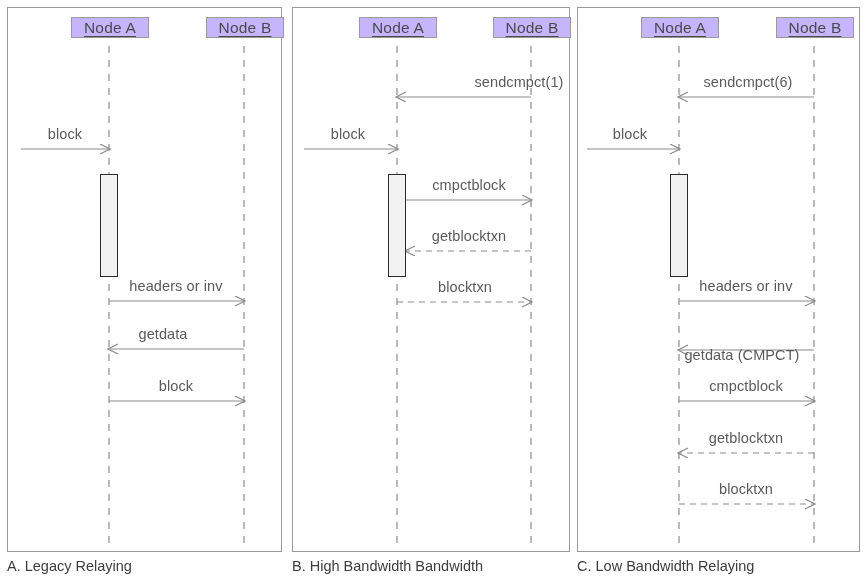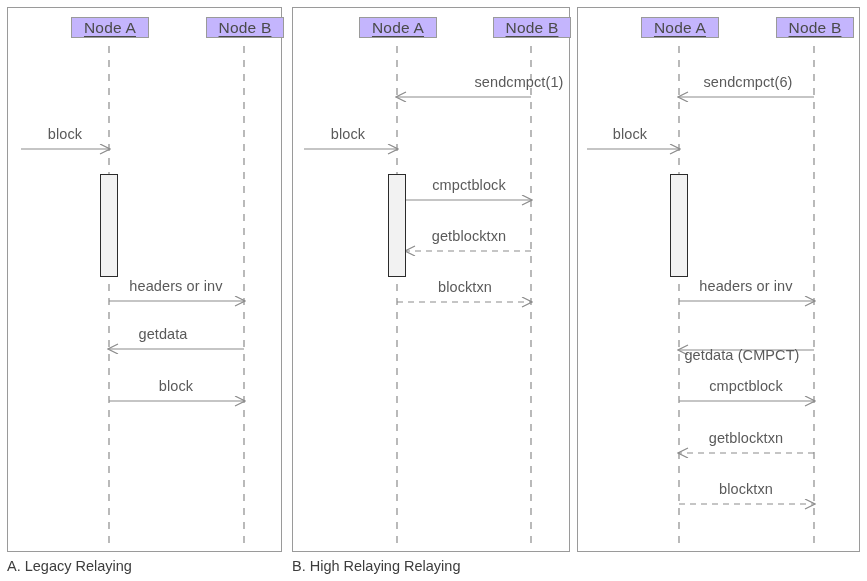--- a/index.html
+++ b/index.html
@@ -176,15 +176,16 @@
     <div class="msg-label" style="left:170px; top:66px;">sendcmpct(6)</div>
     <div class="msg-label" style="left:52px;  top:118px;">block</div>
     <div class="msg-label" style="left:168px; top:270px;">headers or inv</div>
     <div class="msg-label" style="left:164px; top:319px;margin-top:20px;">getdata (CMPCT)</div>
     <div class="msg-label" style="left:168px; top:370px;">cmpctblock</div>
     <div class="msg-label" style="left:168px; top:422px;">getblocktxn</div>
     <div class="msg-label" style="left:168px; top:473px;">blocktxn</div>
   </div>
 
   <div class="caption" id="caption-a">A. Legacy Relaying</div>
-  <div class="caption" id="caption-b">B. High Relaying Relaying</div>
+  <div class="caption" id="caption-b">B. High Bandwidth Bandwidth</div>
+  <div class="caption" id="caption-c">C. Low Bandwidth Relaying</div>
 
 </div>
 
 </body></html>

